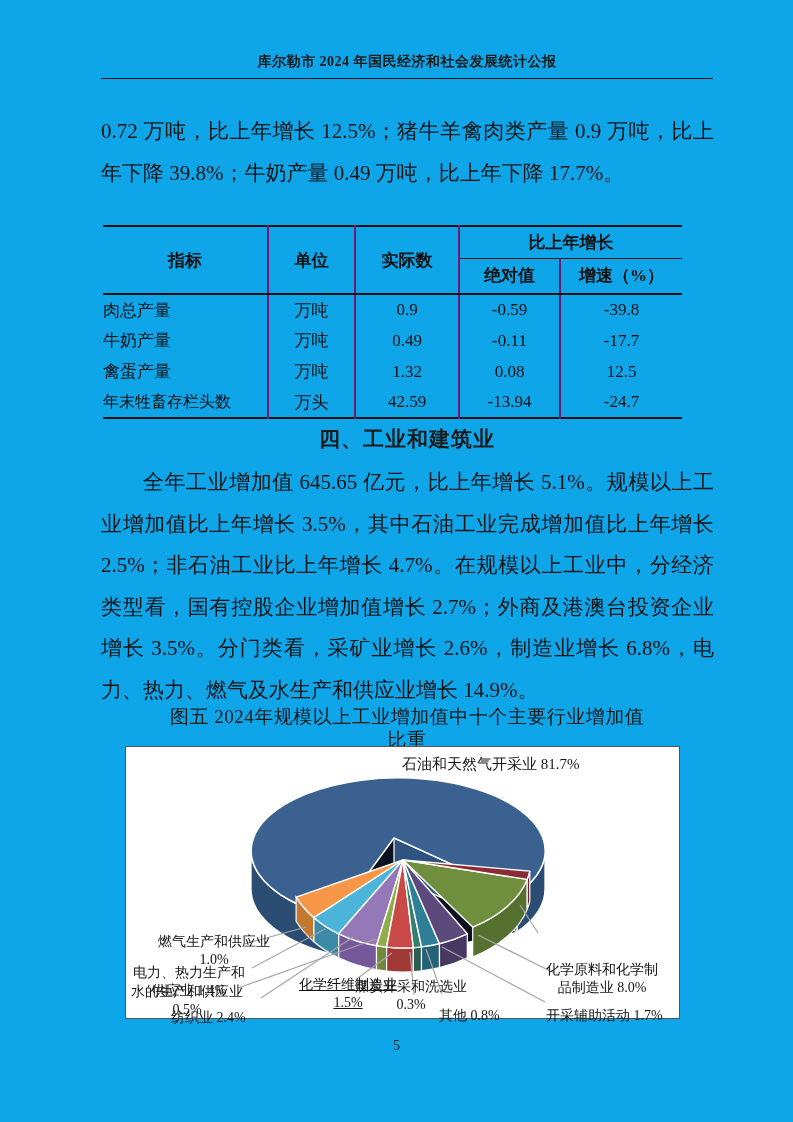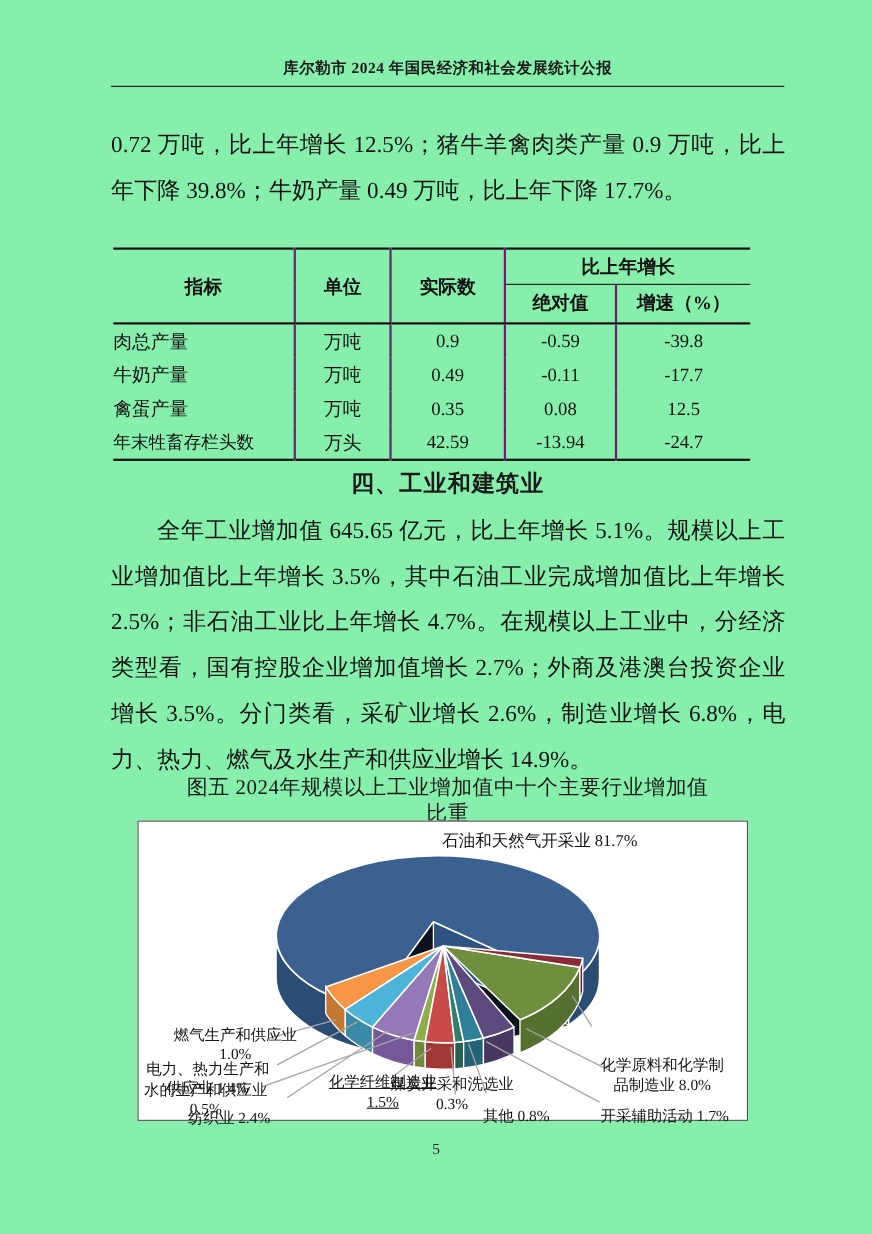--- a/index.html
+++ b/index.html
@@ -1,16 +1,16 @@
 <!DOCTYPE html>
 <html><head>
 <meta charset="utf-8">
 <style>
   html,body{margin:0;padding:0;background:#fff;}
-  .page{position:relative;width:793px;height:1122px;background:#86efac;overflow:hidden;
+  .page{position:relative;width:793px;height:1122px;background:#0ea5e9;overflow:hidden;
         font-family:"Liberation Serif","DejaVu Serif",serif;color:#1a1a1a;}
   .hdr{position:absolute;left:101px;top:53px;width:612px;text-align:center;
        font-size:14px;font-weight:bold;letter-spacing:.5px;}
   .hdr-rule{position:absolute;left:101px;top:78px;width:612px;height:0;border-top:1.6px solid #111;}
   .para{position:absolute;left:101px;width:613px;font-size:21px;line-height:42px;
         text-align:justify;text-justify:inter-character;color:#141414;}
   #p1{top:110px;}
   #p2{top:462px;text-indent:42px;line-height:41.6px;}
   .tbl-title{position:absolute;left:101px;top:199px;width:612px;text-align:center;
              font-size:19px;font-weight:bold;letter-spacing:1px;}
@@ -78,21 +78,21 @@
       <tr style="height:31px">
         <td class="cl">牛奶产量</td>
         <td class="cc bl">万吨</td>
         <td class="cc bl">0.49</td>
         <td class="cc bl">-0.11</td>
         <td class="cc bl">-17.7</td>
       </tr>
       <tr style="height:31px">
         <td class="cl">禽蛋产量</td>
         <td class="cc bl">万吨</td>
-        <td class="cc bl">0.35</td>
+        <td class="cc bl">1.32</td>
         <td class="cc bl">0.08</td>
         <td class="cc bl">12.5</td>
       </tr>
       <tr style="height:31px">
         <td class="cl" style="font-size:16px">年末牲畜存栏头数</td>
         <td class="cc bl">万头</td>
         <td class="cc bl">42.59</td>
         <td class="cc bl">-13.94</td>
         <td class="cc bl">-24.7</td>
       </tr>

